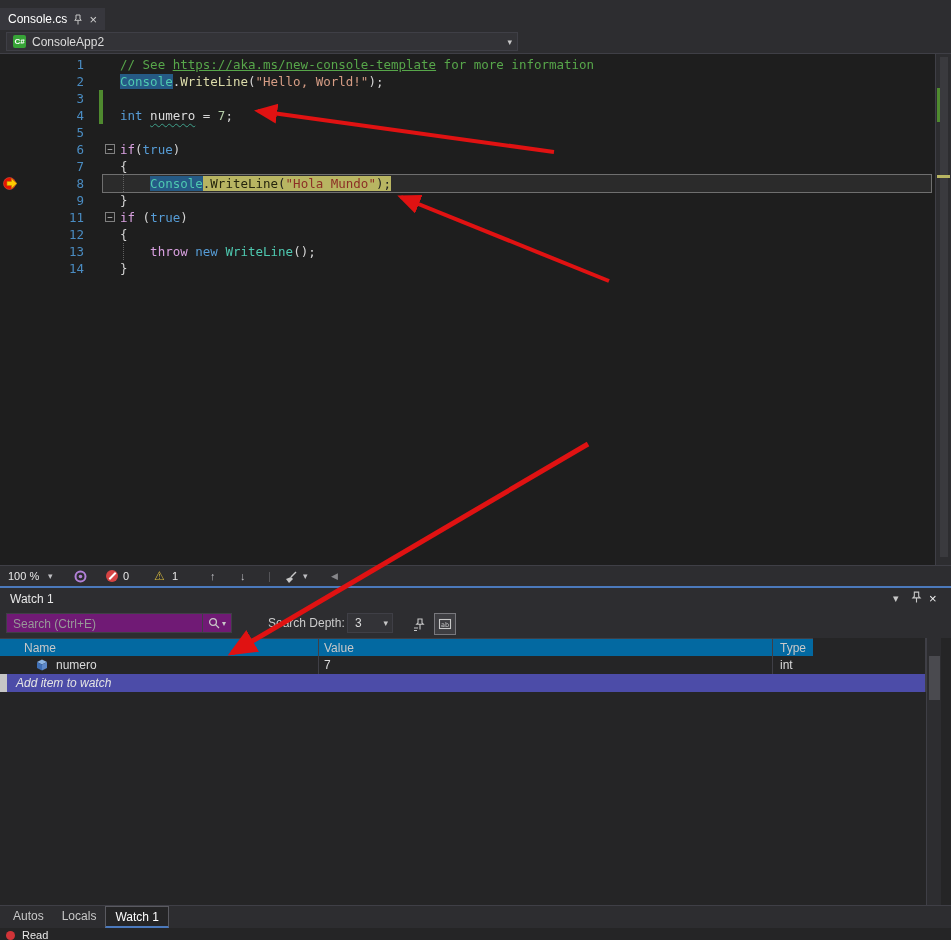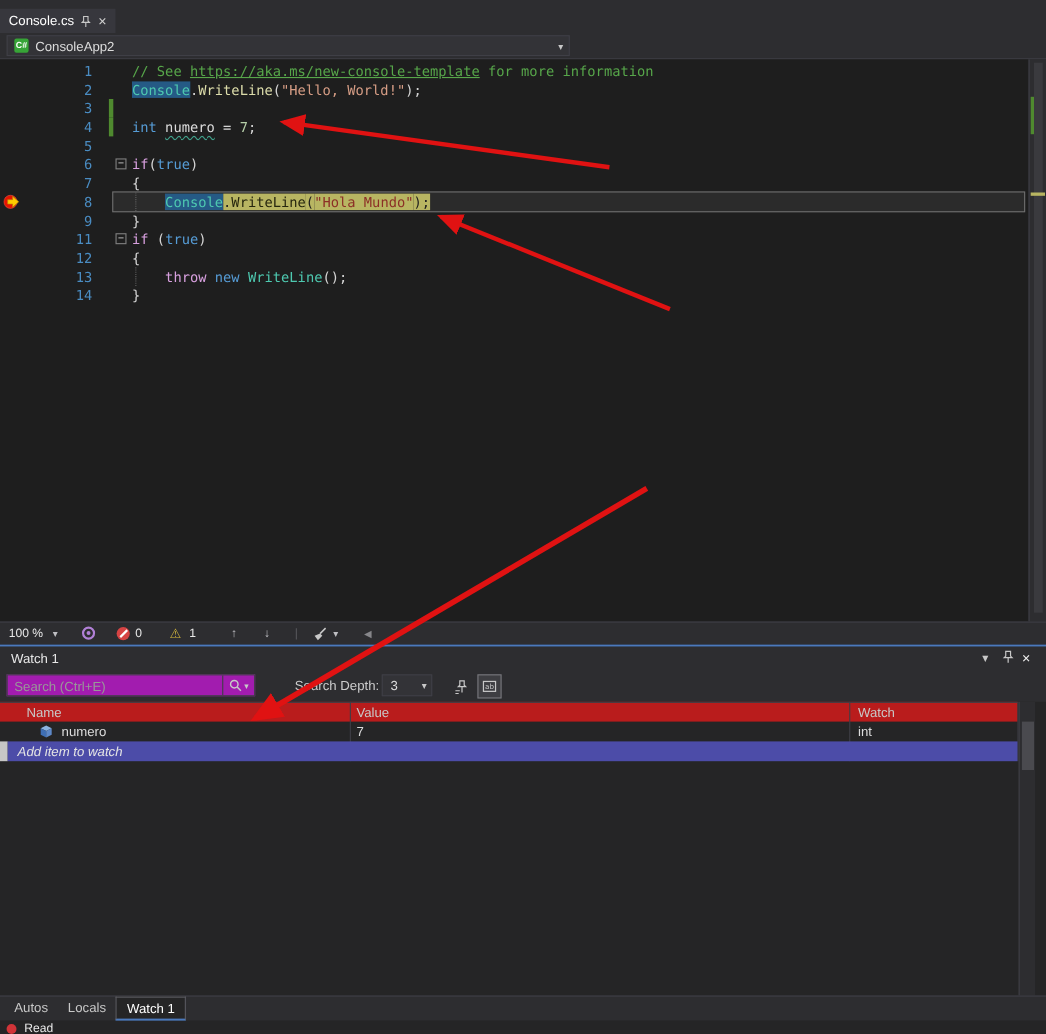--- a/index.html
+++ b/index.html
@@ -76,36 +76,36 @@
 
   
   #accent-line{position:absolute;left:0;top:586px;width:951px;height:2px;background:#4B79BC;}
 
   
   #watch{position:absolute;left:0;top:588px;width:951px;height:340px;background:#252526;font-size:12px;}
   .w-header{position:absolute;left:0;top:0;width:951px;height:22px;background:#2D2D30;}
   .w-title{position:absolute;left:10px;top:4px;color:#E8E8E8;}
   .w-hicon{position:absolute;top:4px;color:#C8C8C8;font-size:11px;}
   .w-toolbar{position:absolute;left:0;top:22px;width:951px;height:28px;background:#2D2D30;}
-  .search-box{position:absolute;left:6px;top:3px;width:226px;height:20px;background:#a21caf;
+  .search-box{position:absolute;left:6px;top:3px;width:226px;height:20px;background:#701a75;
               border:1px solid #3F3F46;box-sizing:border-box;}
   .search-box input{position:absolute;left:4px;top:1px;width:168px;height:16px;background:transparent;
               border:none;outline:none;color:#CCCCCC;font-size:12px;font-family:"Liberation Sans",sans-serif;}
   .search-box input::placeholder{color:#989898;}
   .search-btn{position:absolute;right:0;top:0;width:28px;height:18px;border-left:1px solid #3F3F46;
               display:flex;align-items:center;justify-content:center;gap:2px;color:#C8C8C8;}
   .depth-label{position:absolute;left:268px;top:6px;color:#CCCCCC;}
   .depth-combo{position:absolute;left:347px;top:3px;width:46px;height:20px;background:#333337;
                border:1px solid #3F3F46;box-sizing:border-box;color:#DCDCDC;}
   .depth-combo .val{position:absolute;left:7px;top:2px;}
   .depth-combo .car{position:absolute;right:4px;top:4px;font-size:9px;color:#C8C8C8;}
   .tbtn{position:absolute;top:3px;width:22px;height:22px;display:flex;align-items:center;justify-content:center;}
   .tbtn.framed{border:1px solid #78787D;background:#3E3E42;box-sizing:border-box;}
 
-  .w-grid-header{position:absolute;left:0;top:50px;width:925px;height:18px;background:#b91c1c;
+  .w-grid-header{position:absolute;left:0;top:50px;width:813px;height:18px;background:#0369a1;
                  border-top:1px solid #3F3F46;box-sizing:border-box;color:#C8C8C8;}
   .col-name{position:absolute;left:24px;top:2px;}
   .col-value{position:absolute;left:324px;top:2px;}
   .col-type{position:absolute;left:780px;top:2px;}
   .vsep{position:absolute;width:1px;background:#3F3F46;top:50px;height:54px;}
   #watch-rows{position:absolute;left:0;top:68px;width:925px;}
   .w-row{position:relative;height:18px;color:#DCDCDC;}
   .w-row .cube{position:absolute;left:36px;top:3px;}
   .w-row .c-name{position:absolute;left:56px;top:2px;}
   .w-row .c-value{position:absolute;left:324px;top:2px;}
@@ -302,21 +302,21 @@
         <svg width="14" height="14" viewBox="0 0 14 14">
             <rect x="1.5" y="2.5" width="11" height="9" fill="none" stroke="#C8C8C8" stroke-width="1.1"></rect>
             <text x="3" y="9.5" font-size="6.5" fill="#C8C8C8" font-family="DejaVu Sans, sans-serif">ab</text>
           </svg>
       </span>
     </div>
 
     <div class="w-grid-header">
       <span class="col-name">Name</span>
       <span class="col-value">Value</span>
-      <span class="col-type">Watch</span>
+      <span class="col-type">Type</span>
     </div>
     <div class="vsep" style="left:318px;"></div>
     <div class="vsep" style="left:772px;"></div>
     <div class="vsep" style="left:925px;"></div>
 
     <div id="watch-rows">
         <div class="w-row">
           <span class="cube"><svg width="12" height="12" viewBox="0 0 12 12">
               <polygon points="6,0.5 11,3 6,5.5 1,3" fill="#8CB4E2"></polygon>
               <polygon points="1,3 6,5.5 6,11.5 1,9" fill="#3F6FB5"></polygon>

